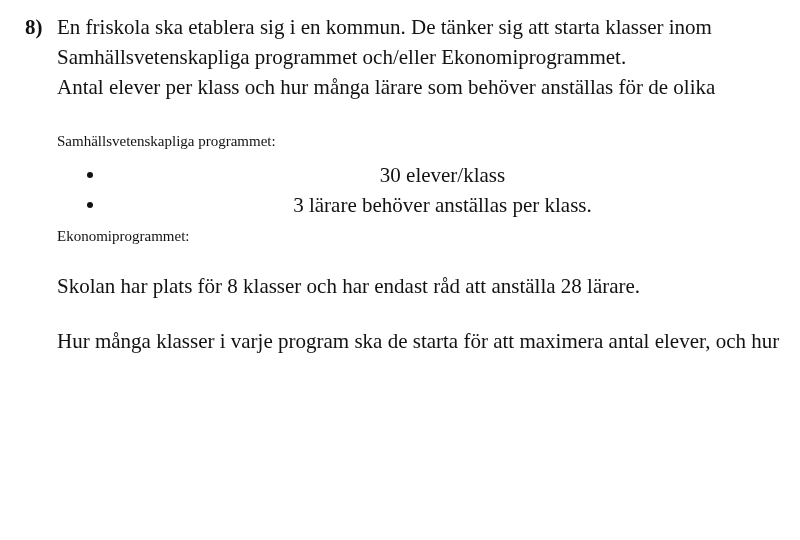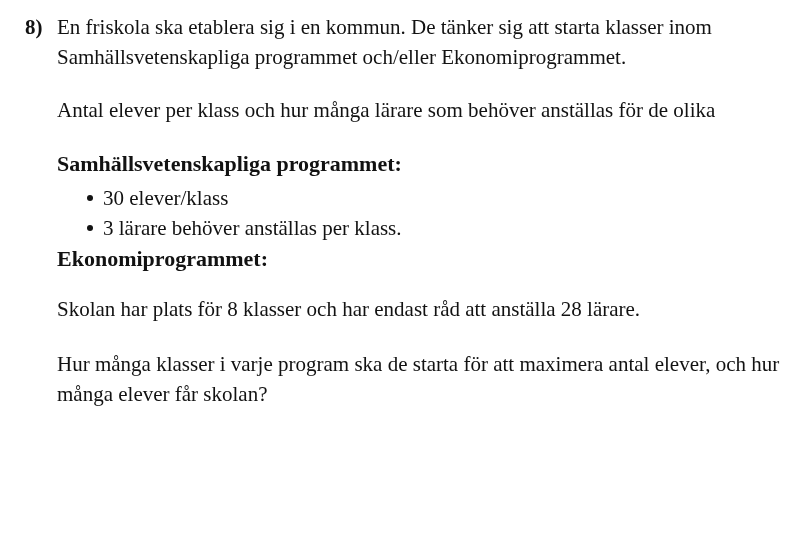--- a/index.html
+++ b/index.html
@@ -30,35 +30,36 @@
   }
   .content {
     flex: 1;
     line-height: 30px;
   }
   .para { margin: 0; }
   .line {
     display: block;
     white-space: nowrap;
   }
-  .desc { margin-top: 23px; }
-  .prog-head { margin: 0; white-space: nowrap; font-weight: bold; font-size: 22px; }
+  .desc { }
+  .prog-head { margin: 0; white-space: nowrap; font-weight: normal; font-size: 15px; }
   .prog-head.first { margin-top: 24px; }
   .prog-head.second { margin-top: 1px; }
   ul.bullets {
     margin: 4px 0 0 0;
     padding: 0;
     list-style: none;
   }
   ul.bullets.second { margin-top: 4px; }
   .bullet-item {
     position: relative;
     padding-left: 46px;
     line-height: 30px;
     white-space: nowrap;
+    text-align: center;
   }
   .dot {
     position: absolute;
     left: 30px;
     top: 12px;
     width: 6px;
     height: 6px;
     border-radius: 50%;
     background: #121212;
   }
@@ -99,18 +100,17 @@
 
       <p class="prog-head second">Ekonomiprogrammet:</p>
 
 
       <p class="para constraint">
         <span class="line">Skolan har plats för 8 klasser och har endast råd att anställa 28 lärare.</span>
       </p>
 
       <p class="para question">
         <span class="line">Hur många klasser i varje program ska de starta för att maximera antal elever, och hur</span>
-        <span class="line">många elever får skolan?</span>
       </p>
 
     </div>
   </div>
 </div>
 
 </body></html>

